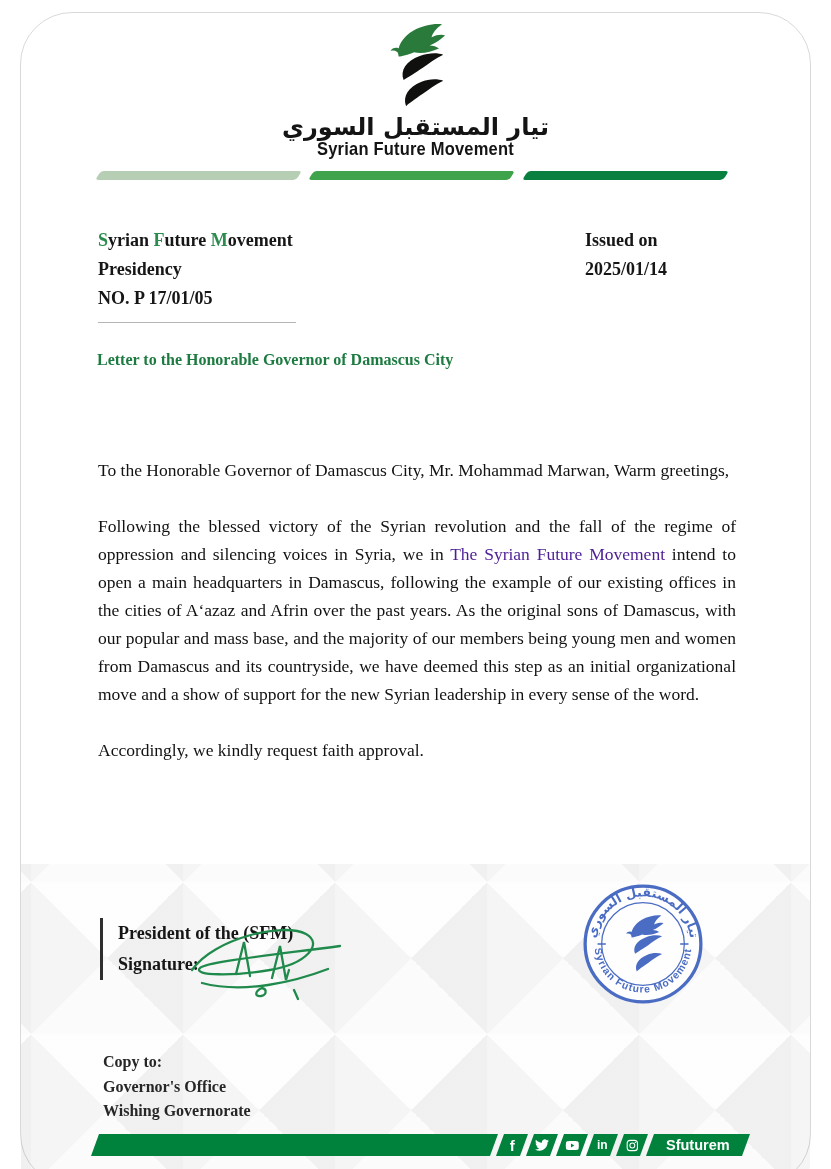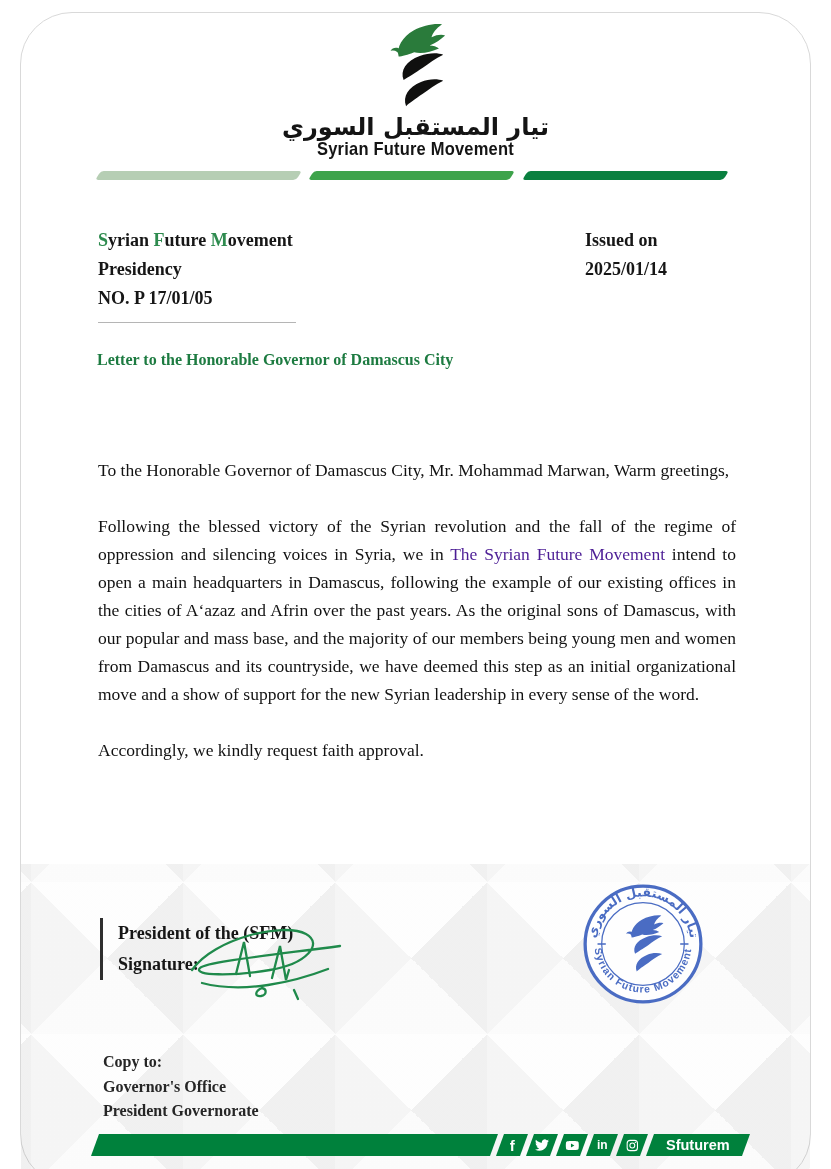--- a/index.html
+++ b/index.html
@@ -109,21 +109,21 @@
       <path d="M100 58 L108 26 L114 60 L117 50"></path>
       <path d="M30 63 C72 74 122 62 156 49"></path>
       <path d="M90 68 c-7 3 -8 9 -1 8 c6 -1 6 -7 1 -8"></path>
       <path d="M122 70 l4 9"></path>
     </g>
   </svg>
 
   <div class="copyto">
     <div>Copy to:</div>
     <div>Governor's Office</div>
-    <div>President Governorate</div>
+    <div>Wishing Governorate</div>
   </div>
 
   <svg class="stamp" width="124" height="124" viewBox="0 0 120 120">
     <circle cx="60" cy="60" r="56" fill="rgba(255,255,255,0.9)" stroke="#4a6cc3" stroke-width="3.2"></circle>
     <circle cx="60" cy="60" r="40" fill="none" stroke="#4a6cc3" stroke-width="1.2"></circle>
     <line x1="16" y1="60" x2="24" y2="60" stroke="#4a6cc3" stroke-width="1.5"></line>
     <line x1="96" y1="60" x2="104" y2="60" stroke="#4a6cc3" stroke-width="1.5"></line>
     <defs>
       <path id="arcTop" d="M14,60 A46,46 0 0 1 106,60"></path>
       <path id="arcBot" d="M13,60 A47,47 0 0 0 107,60"></path>

